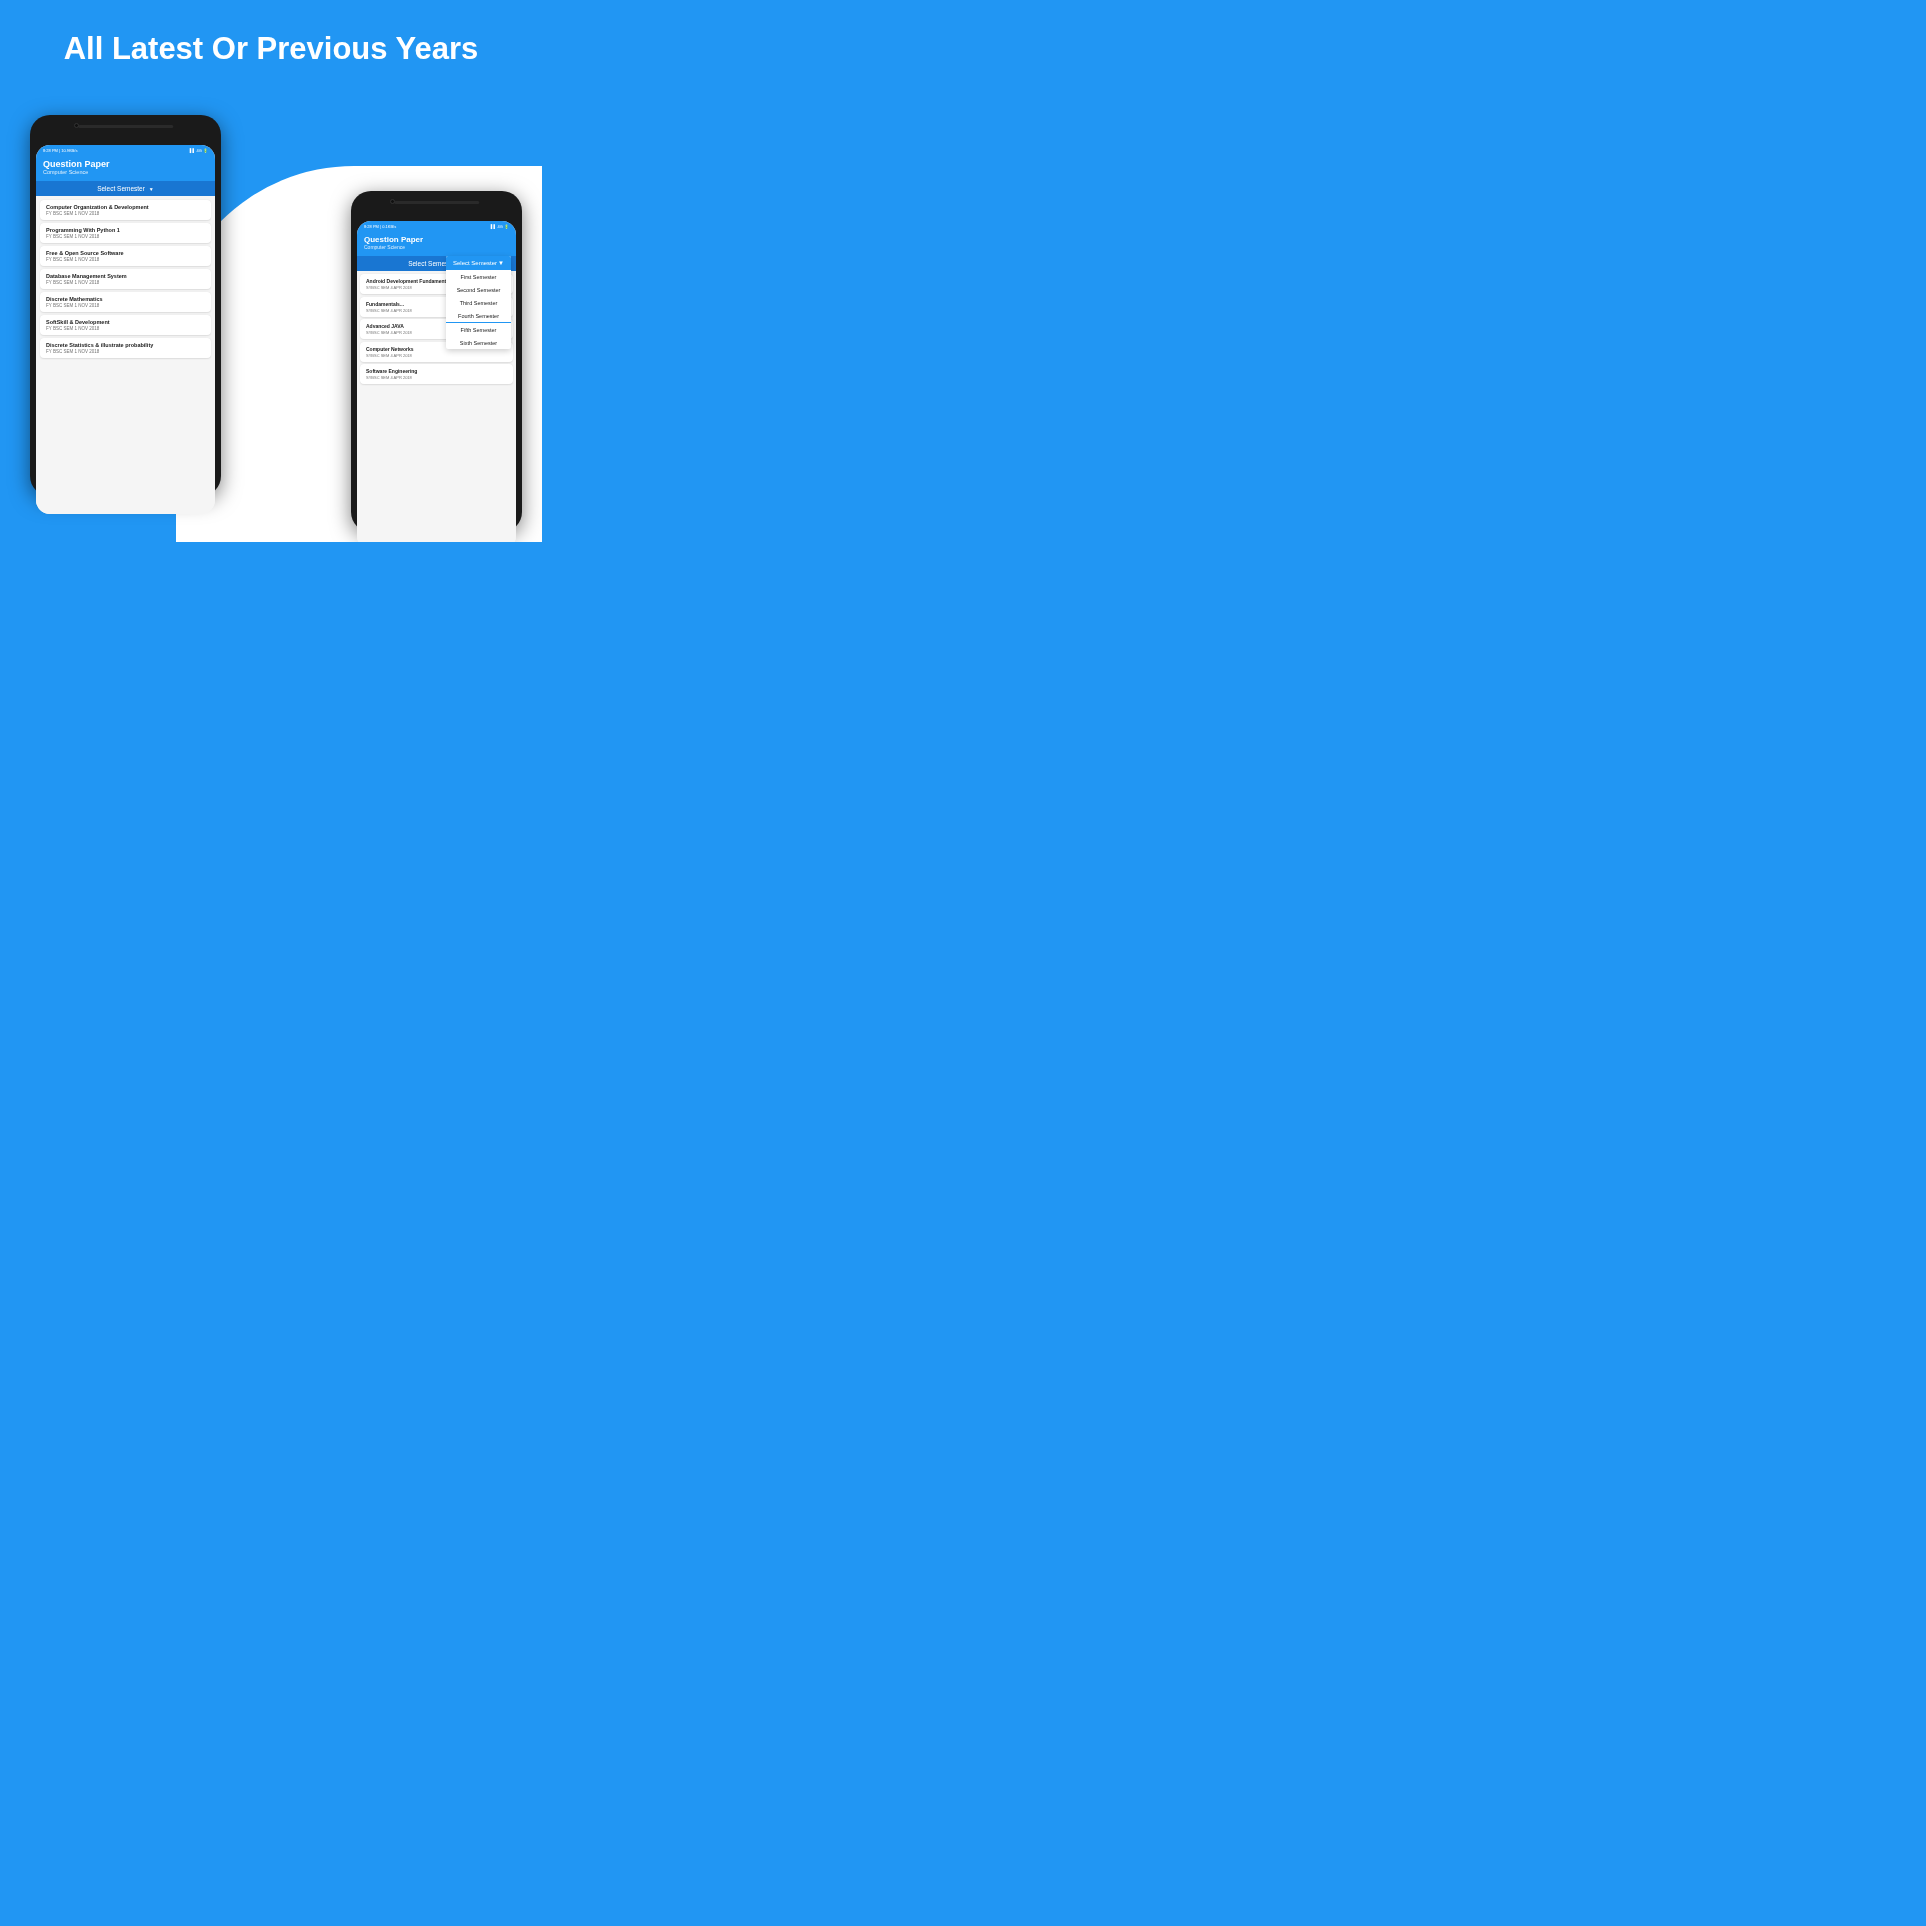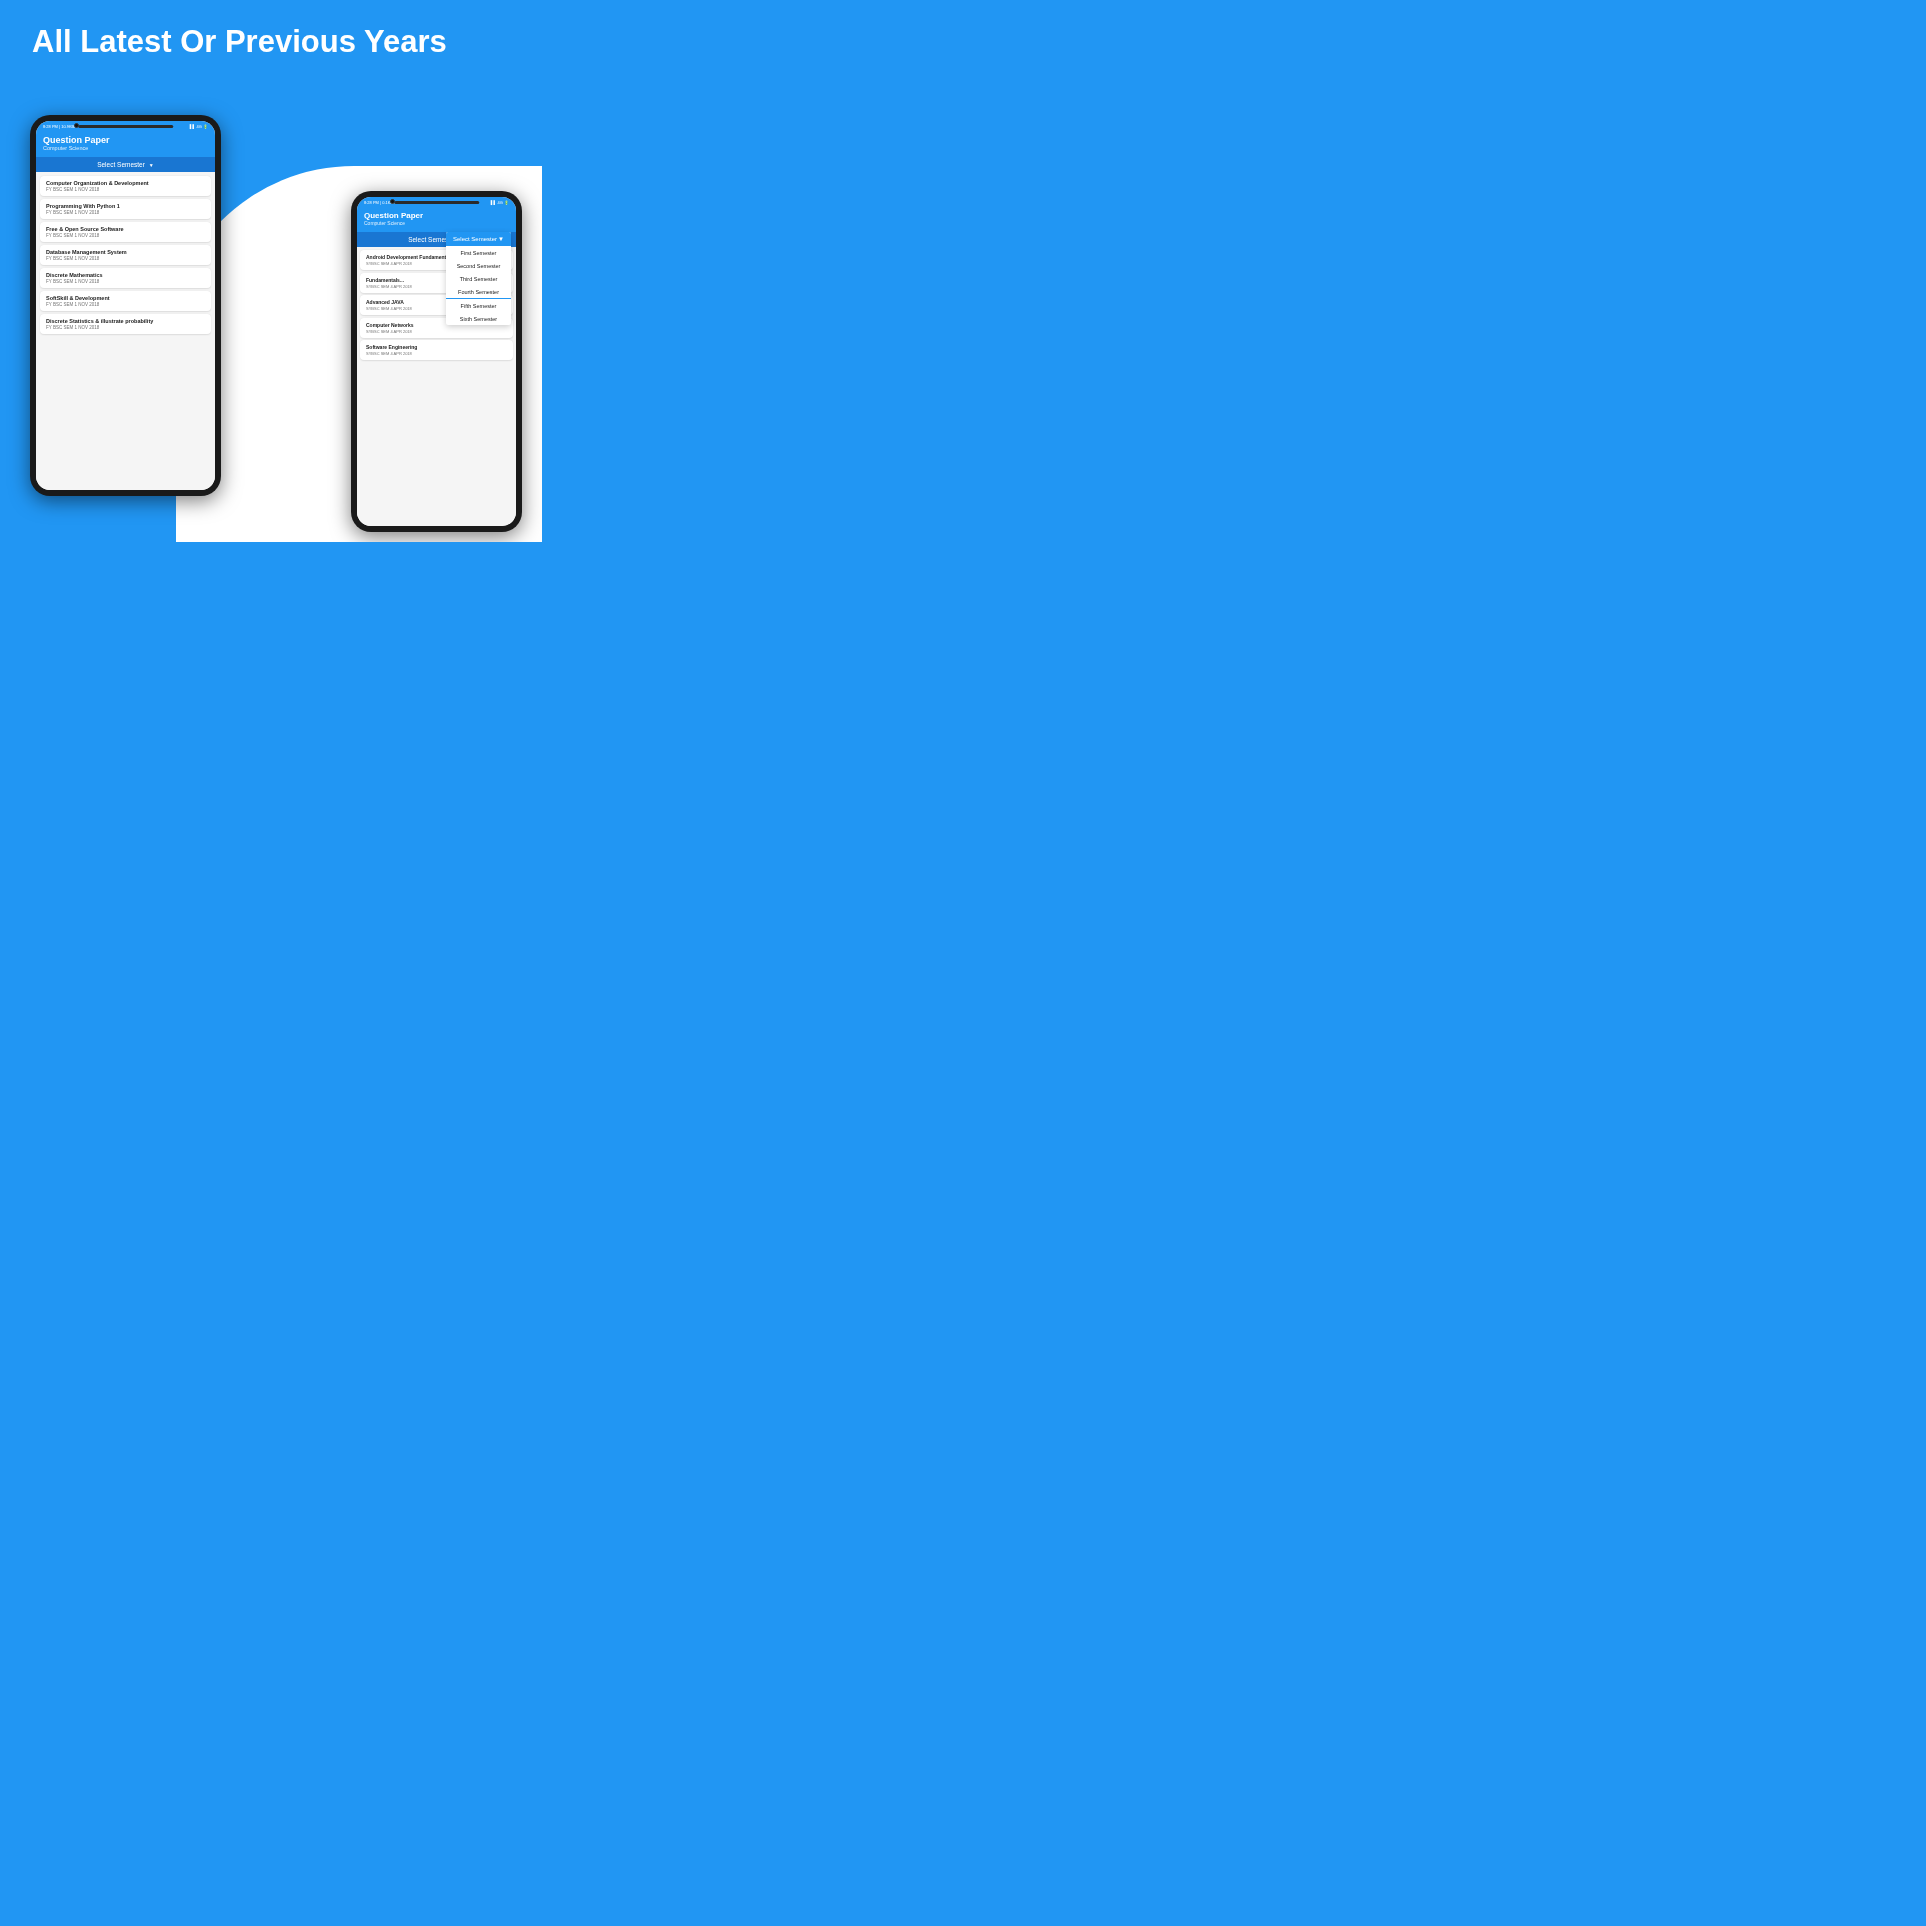--- a/index.html
+++ b/index.html
@@ -19,24 +19,24 @@
       right: 0;
       width: 376px;
       height: 376px;
       background: white;
       border-radius: 50% 0 0 0;
       z-index: 0;
     }
 
     .header-text {
       position: absolute;
-      top: 24px;
+      top: 31px;
       left: 0;
       right: 0;
-      text-align: left;
+      text-align: center;
       z-index: 10;
       padding: 0 32px;
     }
 
     .header-text h1 {
       color: white;
       font-size: 31px;
       font-weight: 900;
       line-height: 1.15;
       font-family: 'Arial Black', 'Arial', sans-serif;
@@ -71,20 +71,21 @@
     }
 
     .phone-screen {
       width: 100%;
       height: 100%;
       background: #f5f5f5;
       border-radius: 14px;
       overflow: hidden;
       display: flex;
       flex-direction: column;
+      margin-top: 24px;
     }
 
     .phone-notch-bar {
       background: #2196F3;
       padding: 3px 7px 2px;
       display: flex;
       align-items: center;
       justify-content: space-between;
     }
 

